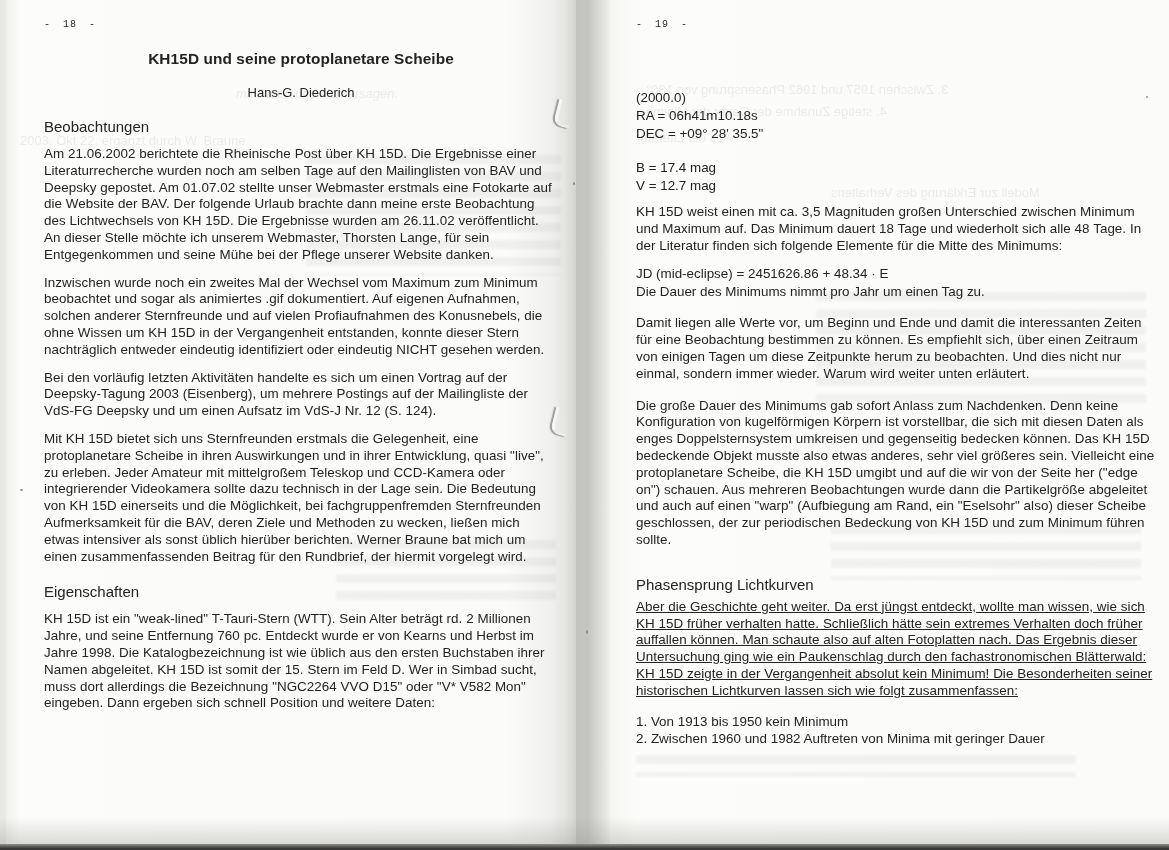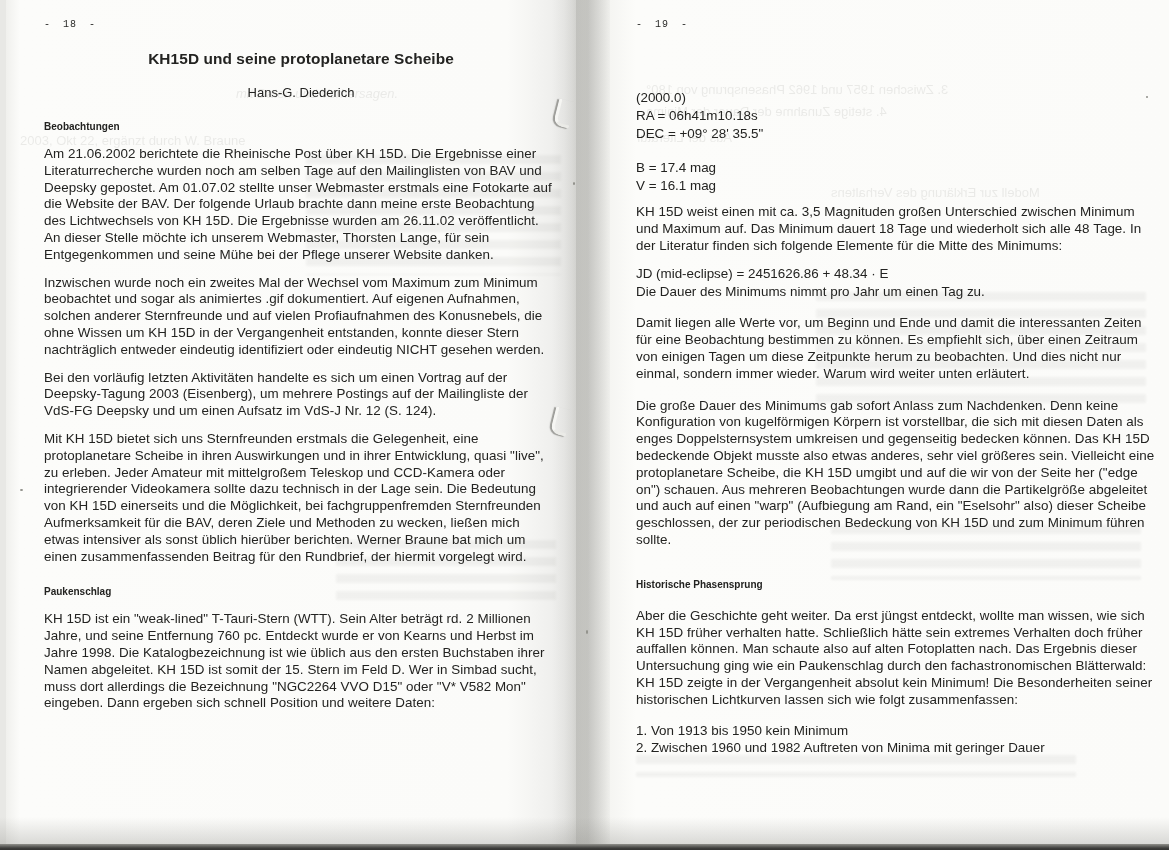--- a/index.html
+++ b/index.html
@@ -40,39 +40,39 @@
     margin-top:17px;
     font-size:15.4px;font-weight:bold;line-height:18px;
     text-align:center;letter-spacing:0.1px;
   }
   .author{
     margin-top:16px;
     font-size:13px;line-height:17px;text-align:center;
   }
   .heading{
     margin:17px 0 0 0;
-    font-size:10px;font-weight:bold;line-height:17px;
+    font-size:15px;font-weight:normal;line-height:17px;
   }
   .heading.big-gap{margin-top:18px;}
   p.body{
     margin:11px 0 0 0;
     font-size:13.4px;line-height:16.8px;letter-spacing:0.05px;
     text-align:left;
   }
   .datum{
     font-size:13.4px;line-height:18px;margin:0;
   }
   .block{margin-top:16px;}
   #pos-block{margin-top:56px;}
   #p19-par1{margin-top:9px;}
   #eph-block{margin-top:11px;}
   #p19-par2{margin-top:14px;}
   #p19-par3{margin-top:15px;}
   #p19-head{margin-top:27px;}
-  #p19-par4{margin-top:15px;}
+  #p19-par4{margin-top:6px;text-decoration:underline;}
   .plainlist{margin:13px 0 0 0;padding:0;list-style:none;}
   .plainlist li{font-size:13.4px;line-height:17px;margin:0;}
 
   
   .bleed{
     position:absolute;
     font-size:13px;line-height:16px;
     color:#55554f;
     opacity:0.10;
     filter:blur(0.7px);
@@ -125,21 +125,21 @@
     <div class="pagenum">- 18 -</div>
     <div class="title">KH15D und seine protoplanetare Scheibe</div>
     <div class="author">Hans-G. Diederich</div>
 
     <h3 class="heading">Beobachtungen</h3>
     <p class="body">Am 21.06.2002 berichtete die Rheinische Post über KH 15D. Die Ergebnisse einer Literaturrecherche wurden noch am selben Tage auf den Mailinglisten von BAV und Deepsky gepostet. Am 01.07.02 stellte unser Webmaster erstmals eine Fotokarte auf die Website der BAV. Der folgende Urlaub brachte dann meine erste Beobachtung des Lichtwechsels von KH 15D. Die Ergebnisse wurden am 26.11.02 veröffentlicht. An dieser Stelle möchte ich unserem Webmaster, Thorsten Lange, für sein Entgegenkommen und seine Mühe bei der Pflege unserer Website danken.</p>
     <p class="body">Inzwischen wurde noch ein zweites Mal der Wechsel vom Maximum zum Minimum beobachtet und sogar als animiertes .gif dokumentiert. Auf eigenen Aufnahmen, solchen anderer Sternfreunde und auf vielen Profiaufnahmen des Konusnebels, die ohne Wissen um KH 15D in der Vergangenheit entstanden, konnte dieser Stern nachträglich entweder eindeutig identifiziert oder eindeutig NICHT gesehen werden.</p>
     <p class="body">Bei den vorläufig letzten Aktivitäten handelte es sich um einen Vortrag auf der Deepsky-Tagung 2003 (Eisenberg), um mehrere Postings auf der Mailingliste der VdS-FG Deepsky und um einen Aufsatz im VdS-J Nr. 12  (S. 124).</p>
     <p class="body">Mit KH 15D bietet sich uns Sternfreunden erstmals die Gelegenheit, eine protoplanetare Scheibe in ihren Auswirkungen und in ihrer Entwicklung, quasi "live", zu erleben. Jeder Amateur mit mittelgroßem Teleskop und CCD-Kamera oder integrierender Videokamera sollte dazu technisch in der Lage sein. Die Bedeutung von KH 15D einerseits und die Möglichkeit, bei fachgruppenfremden Sternfreunden Aufmerksamkeit für die BAV, deren Ziele und Methoden zu wecken, ließen mich etwas intensiver als sonst üblich hierüber berichten. Werner Braune bat mich um einen zusammenfassenden Beitrag für den Rundbrief, der hiermit vorgelegt wird.</p>
 
-    <h3 class="heading big-gap">Paukenschlag</h3>
+    <h3 class="heading big-gap">Eigenschaften</h3>
     <p class="body">KH 15D ist ein "weak-lined" T-Tauri-Stern (WTT). Sein Alter beträgt rd. 2 Millionen Jahre, und seine Entfernung 760 pc. Entdeckt wurde er von Kearns und Herbst im Jahre 1998. Die Katalogbezeichnung ist wie üblich aus den ersten Buchstaben ihrer Namen abgeleitet. KH 15D ist somit der 15. Stern im Feld D. Wer in Simbad sucht, muss dort allerdings die Bezeichnung "NGC2264 VVO D15" oder "V* V582 Mon" eingeben. Dann ergeben sich schnell Position und weitere Daten:</p>
   </div>
 </div>
 
 <div class="page" id="page19">
 
   <div class="bleed mirrored" style="left:70px;top:82px;">3. Zwischen 1957 und 1962 Phasensprung von 180°</div>
   <div class="bleed mirrored" style="left:70px;top:104px;">4. stetige Zunahme der Dauer der Minima</div>
   <div class="bleed mirrored" style="left:60px;top:130px;">Aus der Literatur</div>
   <div class="bleed mirrored" style="left:255px;top:185px;">Modell zur Erklärung des Verhaltens</div>
@@ -151,34 +151,34 @@
     <div class="pagenum">- 19 -</div>
 
     <div class="block" id="pos-block">
       <p class="datum">(2000.0)</p>
       <p class="datum">RA = 06h41m10.18s</p>
       <p class="datum">DEC = +09° 28' 35.5"</p>
     </div>
 
     <div class="block">
       <p class="datum">B = 17.4 mag</p>
-      <p class="datum">V = 16.1 mag</p>
+      <p class="datum">V = 12.7 mag</p>
     </div>
 
     <p class="body" id="p19-par1">KH 15D weist einen mit ca. 3,5 Magnituden großen Unterschied zwischen Minimum und Maximum auf. Das Minimum dauert 18 Tage und wiederholt sich alle 48 Tage. In der Literatur finden sich folgende Elemente für die Mitte des Minimums:</p>
 
     <div class="block" id="eph-block">
       <p class="datum">JD (mid-eclipse) = 2451626.86 + 48.34 · E</p>
       <p class="datum">Die Dauer des Minimums nimmt pro Jahr um einen Tag zu.</p>
     </div>
 
     <p class="body" id="p19-par2">Damit liegen alle Werte vor, um Beginn und Ende und damit die interessanten Zeiten für eine Beobachtung bestimmen zu können. Es empfiehlt sich, über einen Zeitraum von einigen Tagen um diese Zeitpunkte herum zu beobachten. Und dies nicht nur einmal, sondern immer wieder. Warum wird weiter unten erläutert.</p>
     <p class="body" id="p19-par3">Die große Dauer des Minimums gab sofort Anlass zum Nachdenken. Denn keine Konfiguration von kugelförmigen Körpern ist vorstellbar, die sich mit diesen Daten als enges Doppelsternsystem umkreisen und gegenseitig bedecken können. Das KH 15D bedeckende Objekt musste also etwas anderes, sehr viel größeres sein. Vielleicht eine protoplanetare Scheibe, die KH 15D umgibt und auf die wir von der Seite her ("edge on") schauen. Aus mehreren Beobachtungen wurde dann die Partikelgröße abgeleitet und auch auf einen "warp" (Aufbiegung am Rand, ein "Eselsohr" also) dieser Scheibe geschlossen, der zur periodischen Bedeckung von KH 15D und zum Minimum führen sollte.</p>
 
-    <h3 class="heading" id="p19-head">Historische Phasensprung</h3>
+    <h3 class="heading" id="p19-head">Phasensprung Lichtkurven</h3>
     <p class="body" id="p19-par4">Aber die Geschichte geht weiter. Da erst jüngst entdeckt, wollte man wissen, wie sich KH 15D früher verhalten hatte. Schließlich hätte sein extremes Verhalten doch früher auffallen können. Man schaute also auf alten Fotoplatten nach. Das Ergebnis dieser Untersuchung ging wie ein Paukenschlag durch den fachastronomischen Blätterwald: KH 15D zeigte in der Vergangenheit absolut kein Minimum! Die Besonderheiten seiner historischen Lichtkurven lassen sich wie folgt zusammenfassen:</p>
 
     <ul class="plainlist">
       <li>1. Von 1913 bis 1950 kein Minimum</li>
       <li>2. Zwischen 1960 und 1982 Auftreten von Minima mit geringer Dauer</li>
     </ul>
   </div>
 </div>
 
 <div class="gutter-shadow"></div>

